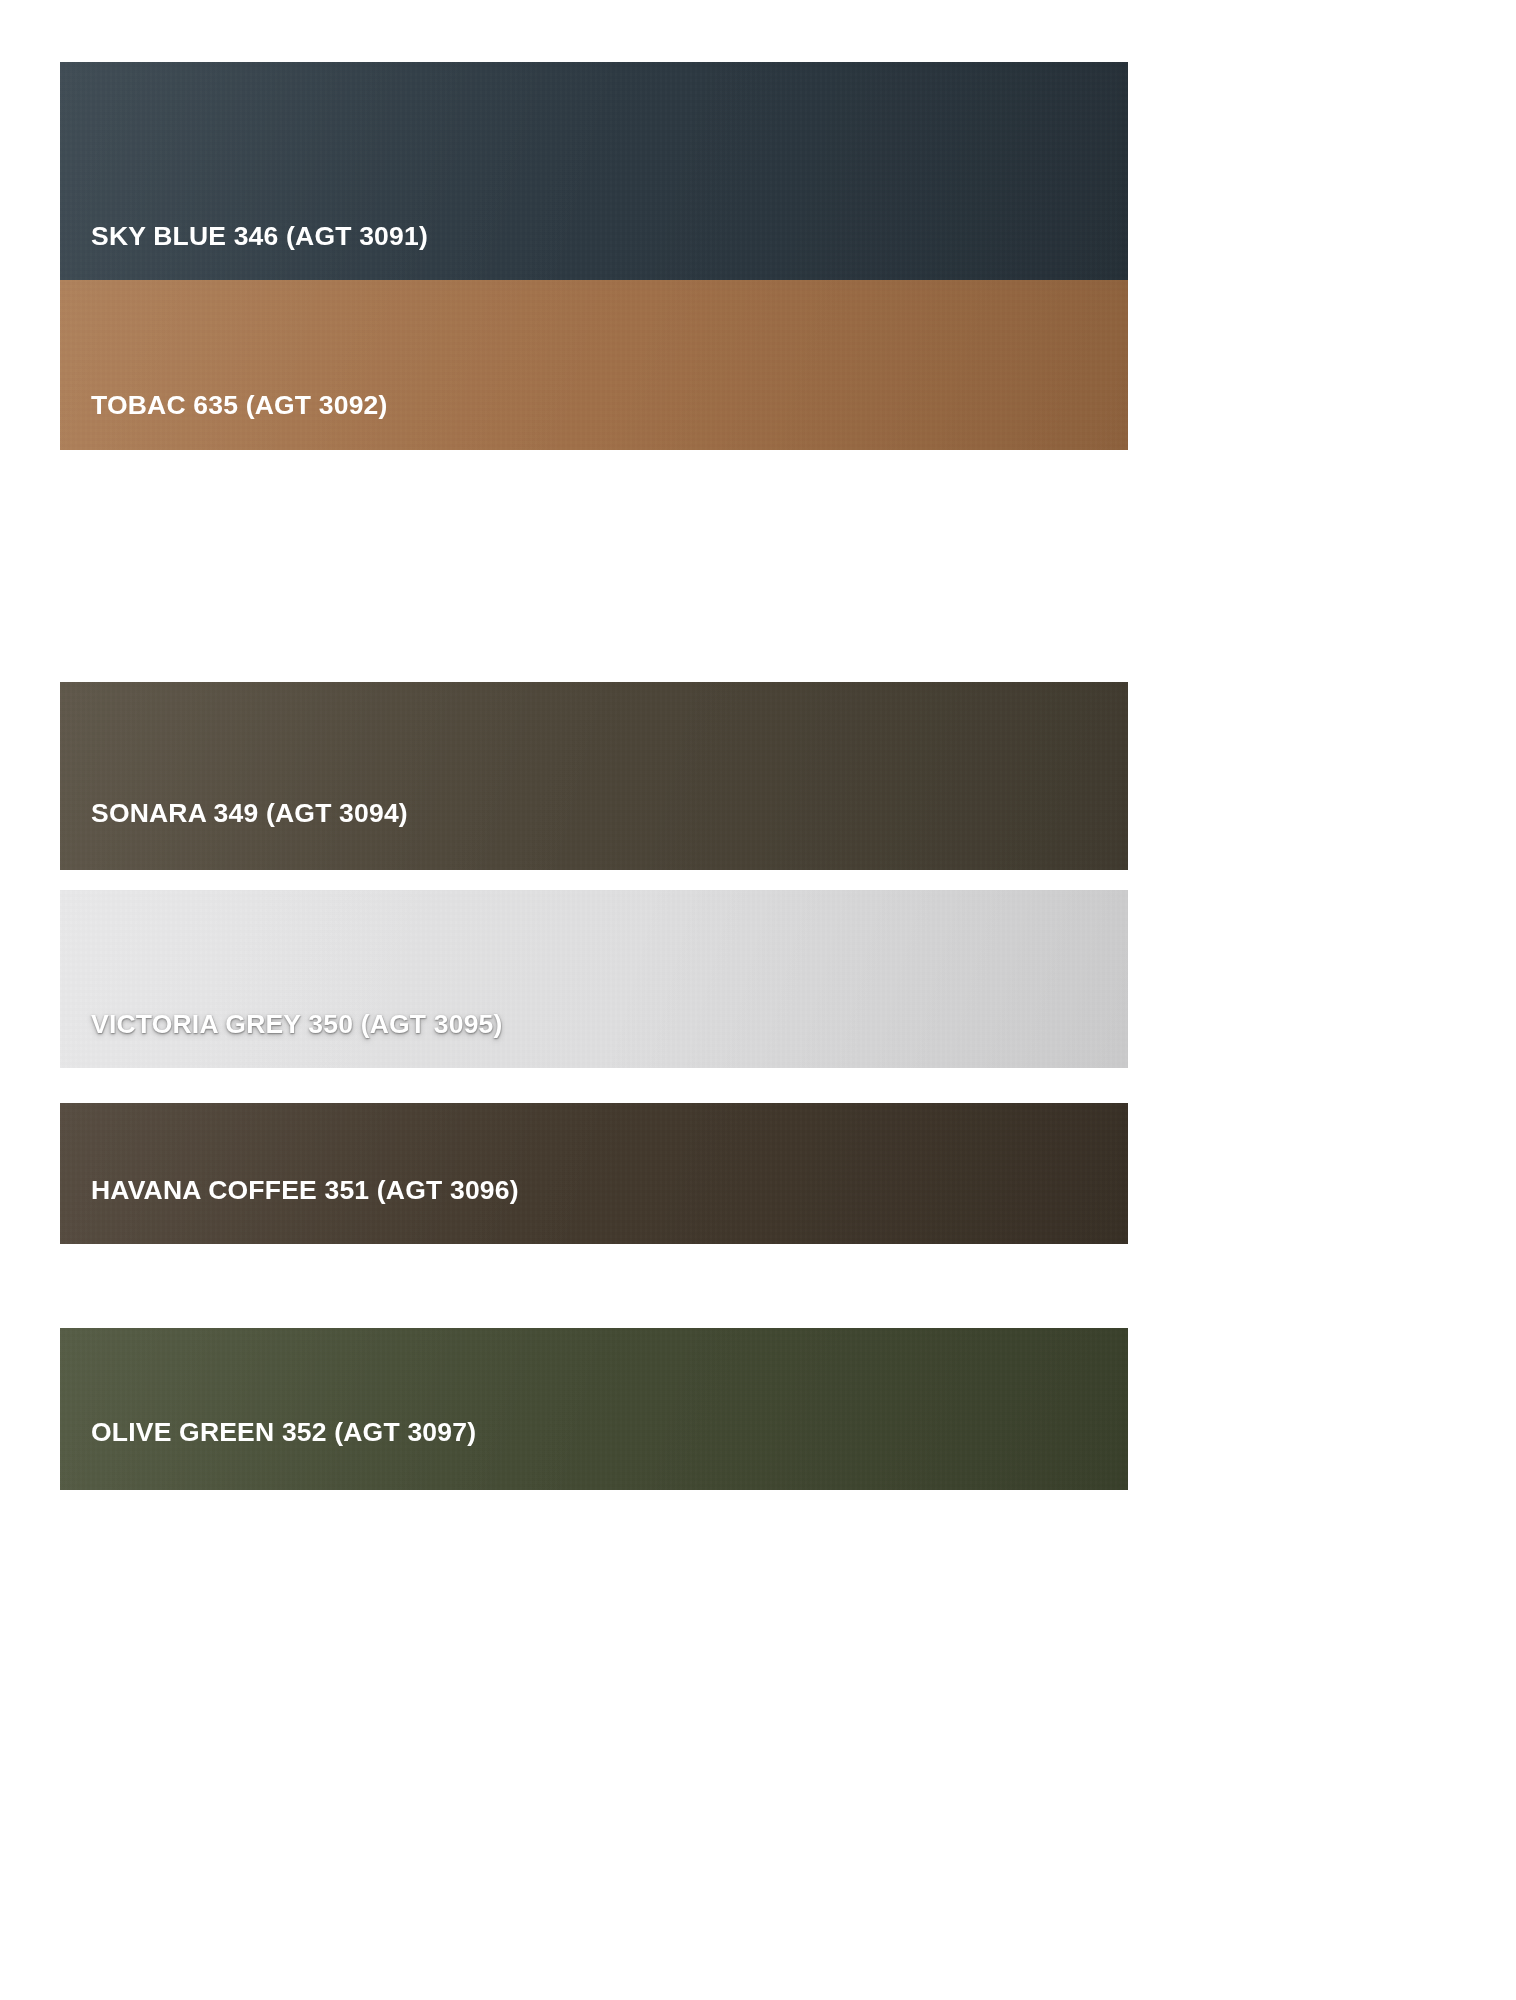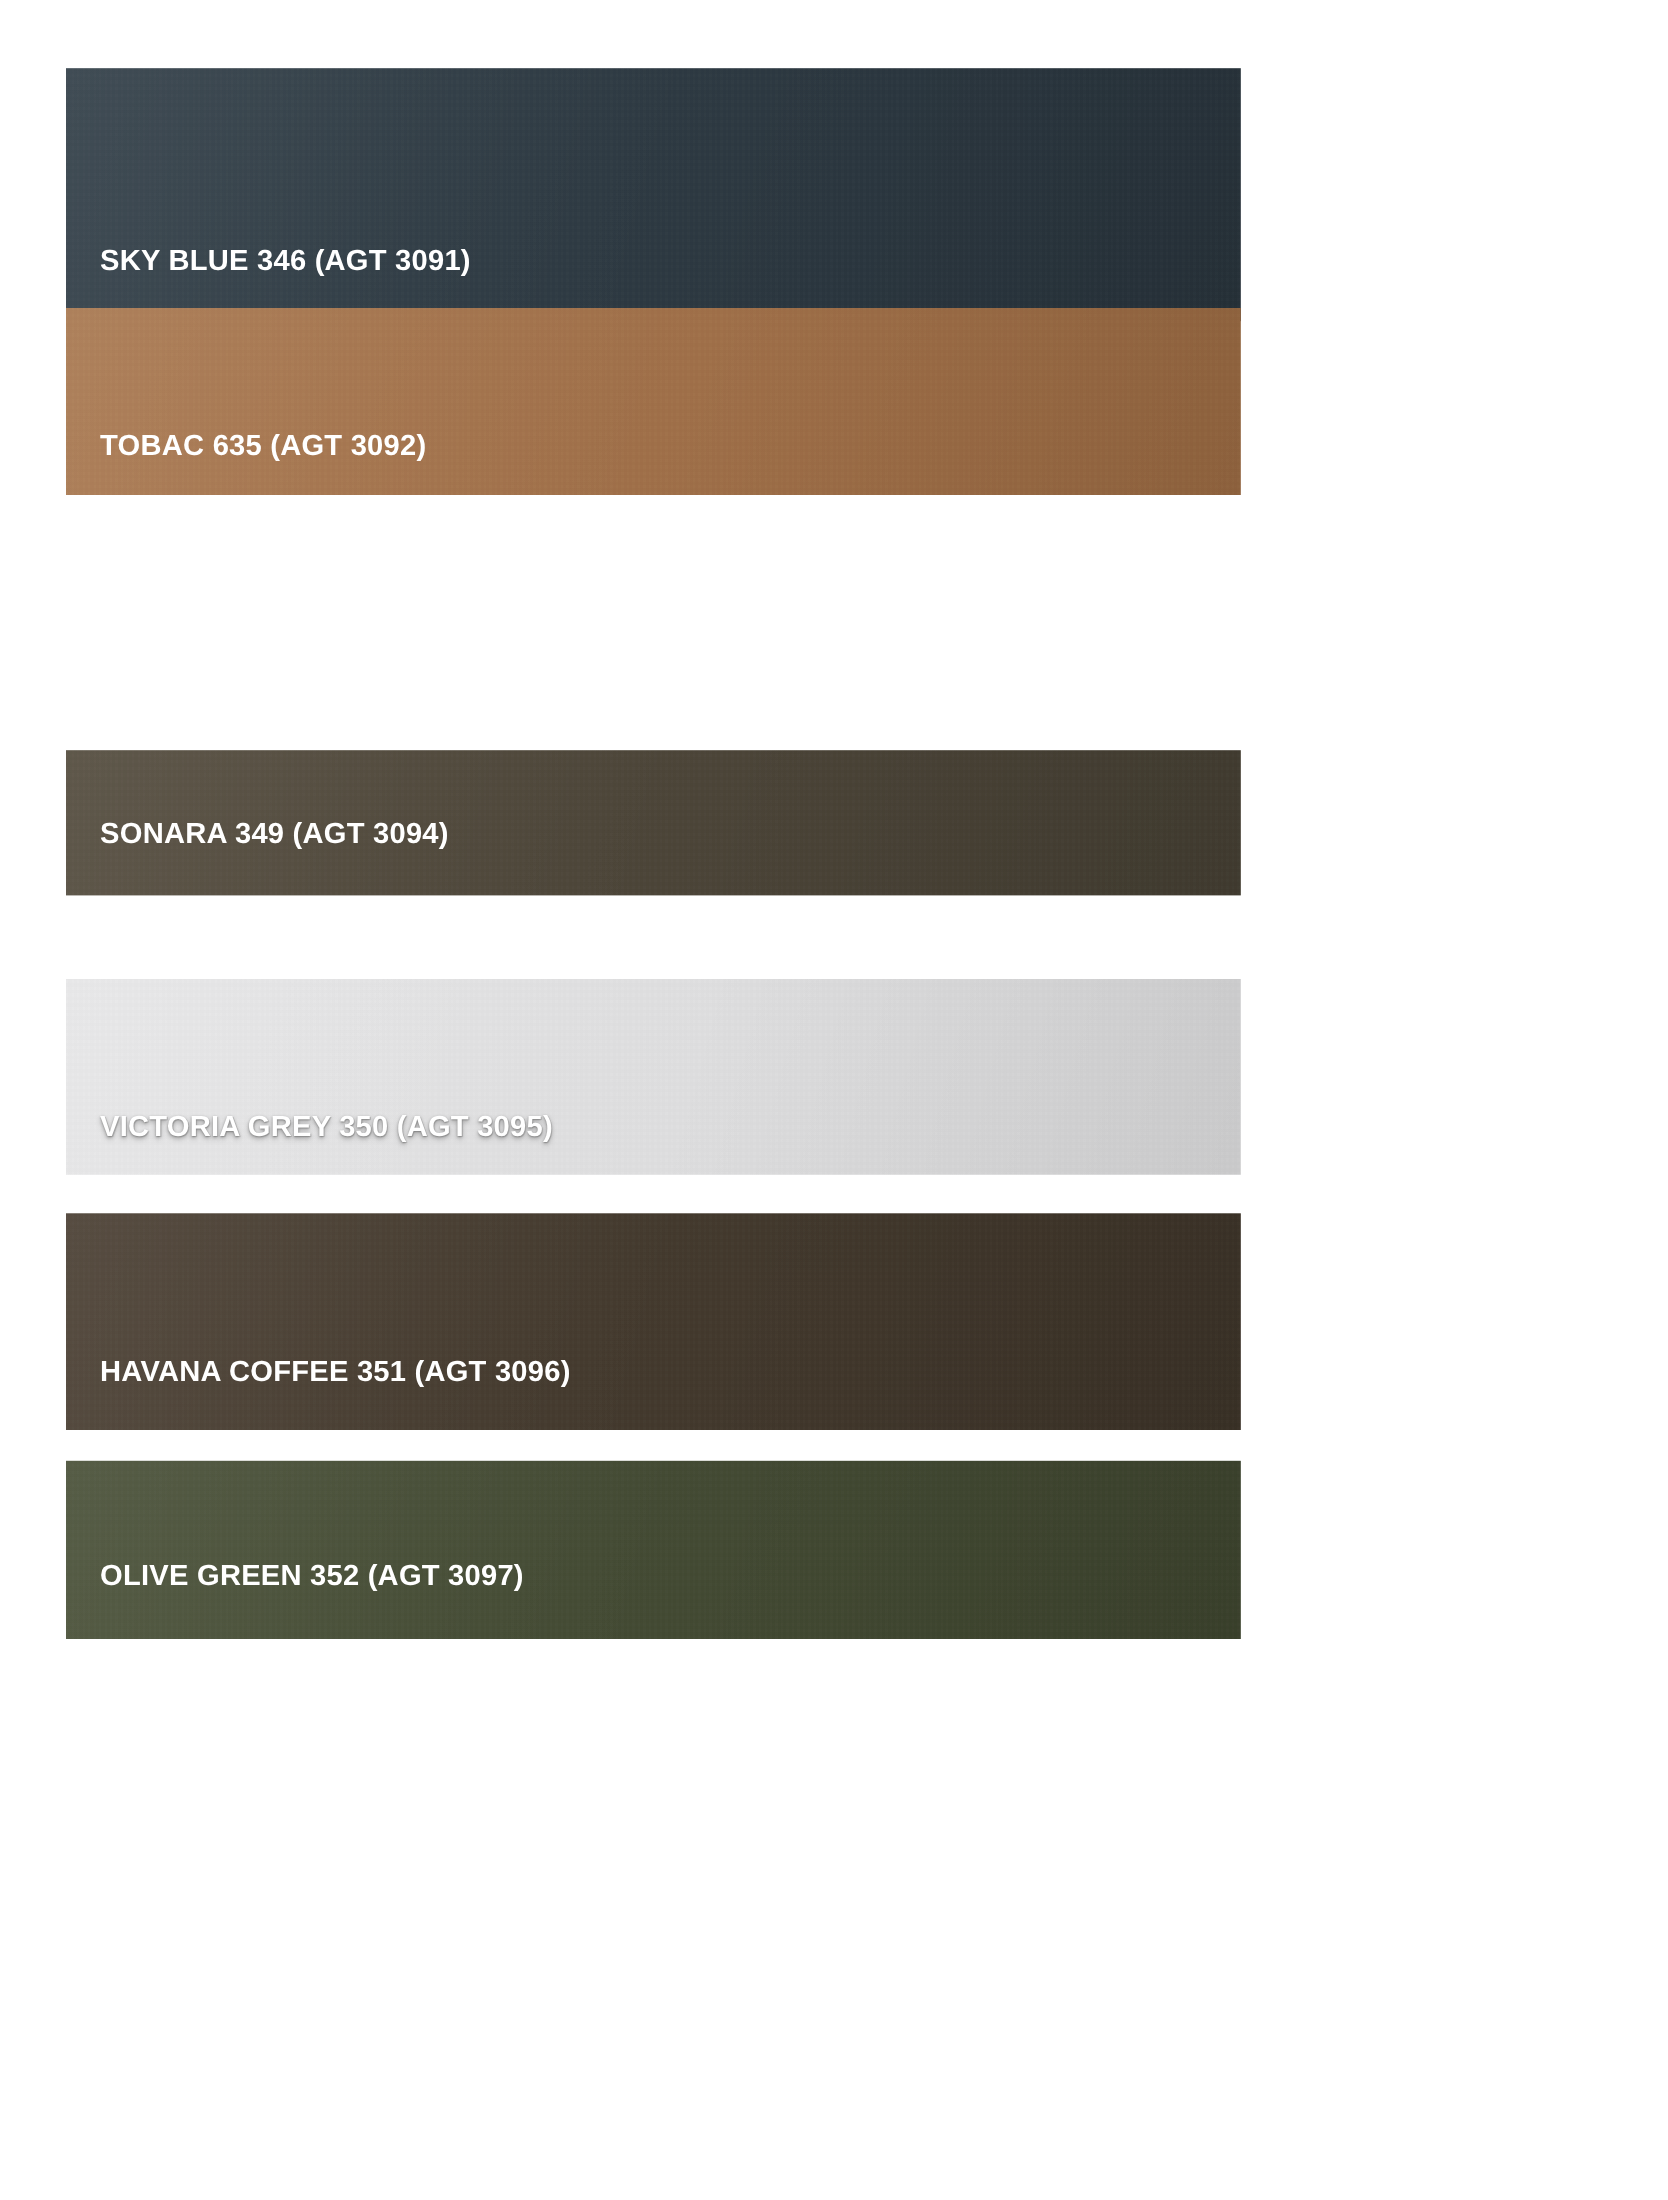--- a/index.html
+++ b/index.html
@@ -95,31 +95,31 @@
     <div class="swatch" style="top: 62px; height: 230px; background: linear-gradient(118deg, rgb(54, 67, 76) 0%, rgb(46, 58, 67) 46%, rgb(40, 51, 59) 100%);">
       <div class="surface grain"></div>
       <div class="sheen"></div>
       <div class="swatch-label" style="bottom: 43px;">SKY BLUE 346 (AGT 3091)</div>
     </div>
     <div class="swatch" style="top: 280px; height: 170px; background: linear-gradient(118deg, rgb(171, 123, 83) 0%, rgb(161, 113, 74) 46%, rgb(151, 104, 65) 100%);">
       <div class="surface grain"></div>
       <div class="sheen"></div>
       <div class="swatch-label" style="bottom: 32px;">TOBAC 635 (AGT 3092)</div>
     </div>
-    <div class="swatch" style="top: 682px; height: 132px; background: linear-gradient(118deg, rgb(87, 79, 65) 0%, rgb(77, 70, 57) 46%, rgb(68, 62, 50) 100%);">
+    <div class="swatch" style="top: 682px; height: 188px; background: linear-gradient(118deg, rgb(87, 79, 65) 0%, rgb(77, 70, 57) 46%, rgb(68, 62, 50) 100%);">
       <div class="surface grain"></div>
       <div class="sheen"></div>
       <div class="swatch-label" style="bottom: 44px;">SONARA 349 (AGT 3094)</div>
     </div>
     <div class="swatch" style="top: 890px; height: 178px; background: linear-gradient(118deg, rgb(232, 232, 233) 0%, rgb(224, 224, 225) 46%, rgb(217, 217, 218) 100%); text-decoration: underline;">
       <div class="surface grain"></div>
       <div class="sheen"></div>
       <div class="swatch-label on-light" style="bottom: 31px;">VICTORIA GREY 350 (AGT 3095)</div>
     </div>
-    <div class="swatch" style="top: 1103px; height: 197px; background: linear-gradient(118deg, rgb(78, 67, 55) 0%, rgb(68, 58, 46) 46%, rgb(60, 51, 40) 100%);">
+    <div class="swatch" style="top: 1103px; height: 141px; background: linear-gradient(118deg, rgb(78, 67, 55) 0%, rgb(68, 58, 46) 46%, rgb(60, 51, 40) 100%);">
       <div class="surface grain"></div>
       <div class="sheen"></div>
       <div class="swatch-label" style="bottom: 41px;">HAVANA COFFEE 351 (AGT 3096)</div>
     </div>
     <div class="swatch" style="top: 1328px; height: 162px; background: linear-gradient(118deg, rgb(77, 84, 60) 0%, rgb(68, 75, 52) 46%, rgb(61, 68, 46) 100%);">
       <div class="surface grain"></div>
       <div class="sheen"></div>
       <div class="swatch-label" style="bottom: 45px;">OLIVE GREEN 352 (AGT 3097)</div>
     </div>
   </div>

